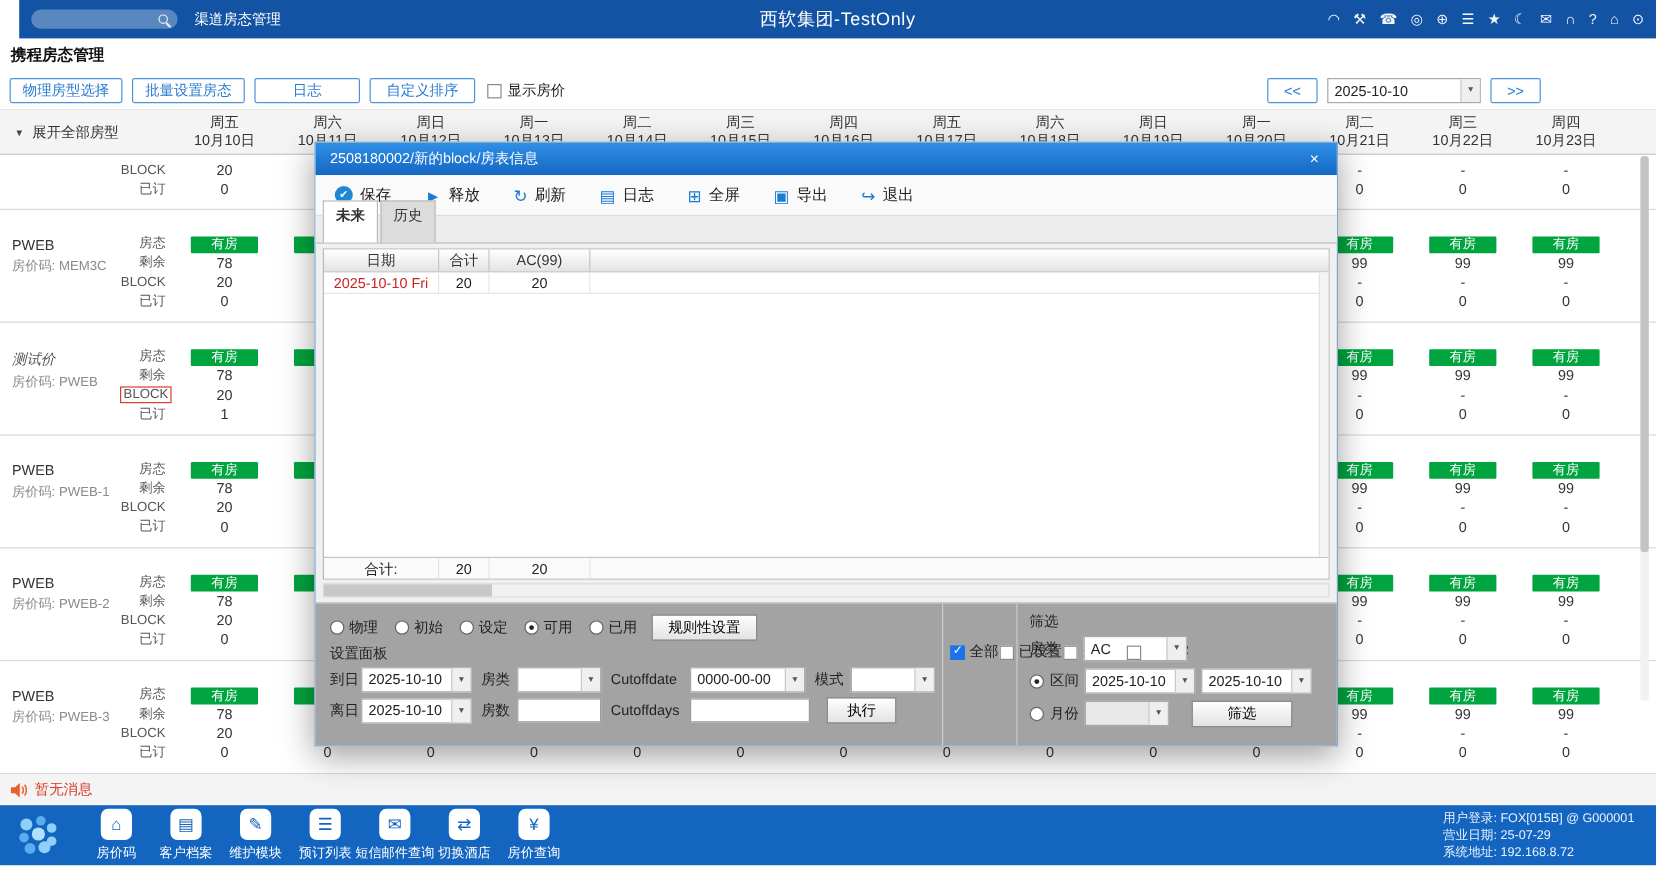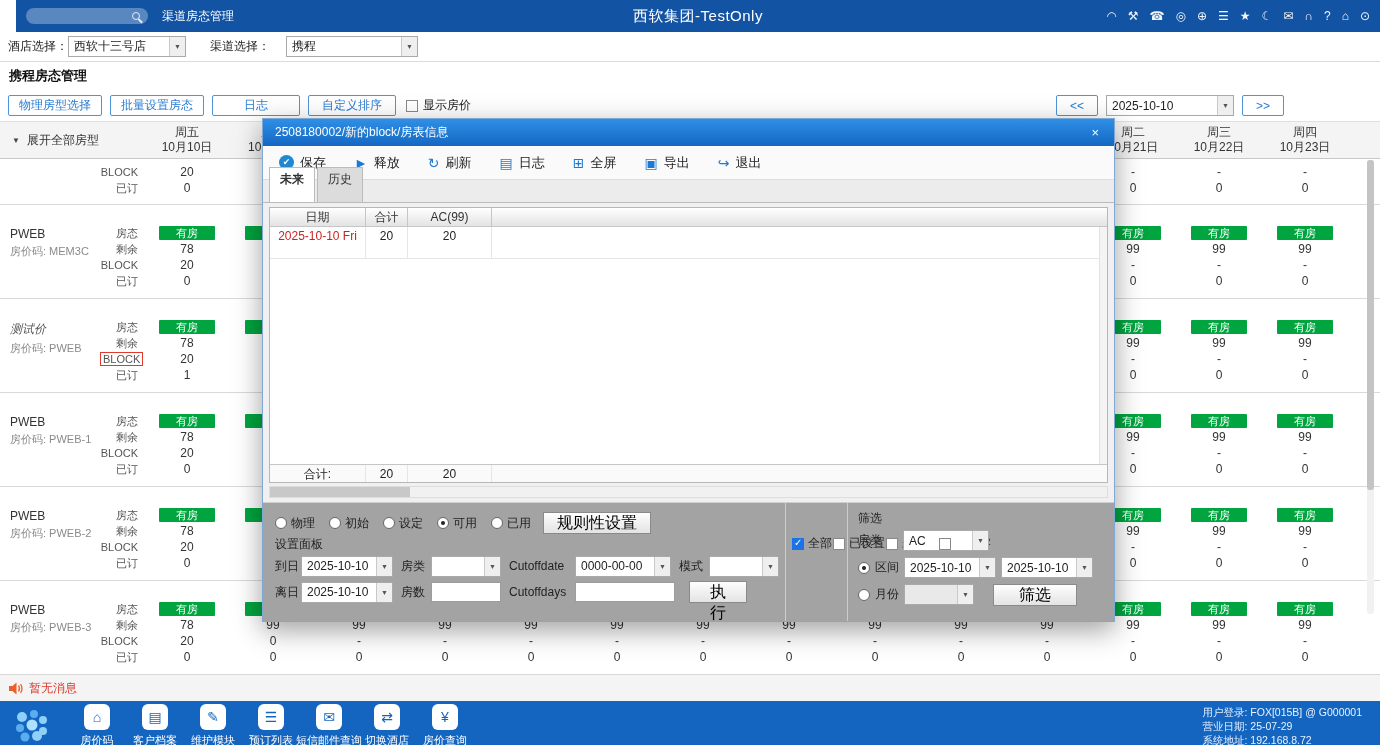--- a/index.html
+++ b/index.html
@@ -81,35 +81,35 @@
   .tool-glyph { color:#1b7ad4; font-size:14px; line-height:1; }
   .tool-glyph.save { background:#1e88d2; color:#fff; width:15px; height:15px; border-radius:50%; font-size:9px; display:flex; align-items:center; justify-content:center; }
   .m-tabs { height:23px; background:#ececec; border-bottom:1px solid #bbb; display:flex; align-items:flex-end; padding-left:6px; gap:2px; flex:0 0 auto; }
   .m-tab { padding:3px 10px 14px; font-size:12px; border:1px solid #bbb; border-bottom:none; background:#dcdcdc; color:#333; }
   .m-tab.active { background:#fff; font-weight:bold; }
   .m-tablewrap { margin:4px 6px 0; background:#fff; border:1px solid #b7b7b7; height:276px; display:flex; flex-direction:column; position:relative; flex:0 0 auto; }
   .m-thead { display:flex; height:19px; background:linear-gradient(#ffffff,#e3e3e3); border-bottom:1px solid #c6c6c6; }
   .m-th { border-right:1px solid #c6c6c6; display:flex; align-items:center; justify-content:center; font-size:12px; color:#333; }
   .c-date { width:96px; } .c-total { width:42px; } .c-ac { width:84px; } .c-fill { flex:1; border-right:none !important; }
   .m-tbody { flex:1; }
-  .m-trow { display:flex; height:32px; border-bottom:1px solid #e6e6e6; }
+  .m-trow { display:flex; height:18px; border-bottom:1px solid #e6e6e6; }
   .m-td { border-right:1px solid #e6e6e6; text-align:center; font-size:12px; line-height:18px; }
   .m-td.date { color:#cc2222; }
   .m-tfoot { display:flex; height:18px; border-top:1px solid #c6c6c6; background:#fafafa; flex:0 0 auto; }
   .m-vscroll { position:absolute; right:0; top:19px; bottom:18px; width:8px; background:#f4f4f4; border-left:1px solid #e2e2e2; }
   .m-hscroll { height:12px; margin:3px 6px 0; background:#f1f1f1; border:1px solid #ddd; position:relative; flex:0 0 auto; }
   .m-hthumb { position:absolute; left:0; top:0; bottom:0; width:140px; background:#c8c8c8; }
   .m-settings { flex:1; border-top:1px solid #cfcfcf; margin-top:4px; display:flex; background:#a3a3a3; }
   .m-set-left { flex:1; padding:8px 6px 0 12px; }
   .radio-row { display:flex; align-items:center; height:24px; }
   .radio-items { display:flex; align-items:center; gap:14px; }
   .rd-wrap { display:flex; align-items:center; gap:4px; font-size:12px; }
   .rd { width:12px; height:12px; border:1px solid #666; border-radius:50%; background:#fff; position:relative; display:inline-block; }
   .rd.on::after { content:""; position:absolute; left:3px; top:3px; width:4px; height:4px; border-radius:50%; background:#222; }
-  .gbtn { border:1px solid #8a8a8a; background:linear-gradient(#fefefe,#e3e3e3); height:22px; padding:0 13px; font-size:16px; font-family:inherit; }
+  .gbtn { border:1px solid #8a8a8a; background:linear-gradient(#fefefe,#e3e3e3); height:22px; padding:0 13px; font-size:12px; font-family:inherit; }
   .rule-btn { margin-left:12px; }
   .panel-label { font-size:12px; color:#222; height:18px; line-height:18px; }
   .form-row { display:flex; align-items:center; height:26px; }
   .flbl { font-size:12px; white-space:nowrap; }
   .w26 { width:26px; } .w30 { width:30px; } .w64 { width:66px; }
   .ml8 { margin-left:8px; } .ml14 { margin-left:14px; }
   .inp { border:1px solid #9c9c9c; height:20px; background:#fff; font-size:12px; padding:0 4px; font-family:inherit; }
   .m-set-right { width:330px; display:flex; }
   .chk-col { width:62px; border-left:1px solid #ccc; padding:32px 2px 0 6px; display:flex; flex-direction:row; gap:1px; }
   .cb-row { display:flex; align-items:center; gap:4px; font-size:12px; height:17px; white-space:nowrap; }
@@ -139,32 +139,20 @@
         <span class="tb-ic">★</span>
         <span class="tb-ic">☾</span>
         <span class="tb-ic">✉</span>
         <span class="tb-ic">∩</span>
         <span class="tb-ic">?</span>
         <span class="tb-ic">⌂</span>
         <span class="tb-ic">⊙</span>
       </div>
   </header>
 
-  <div class="selectbar">
-    <span class="lbl">酒店选择：</span>
-    <span class="sel" style="width:118px">
-      <span class="sel-val">西软十三号店</span>
-      <span class="sel-btn">▼</span>
-    </span>
-    <span class="lbl" style="margin-left:24px">渠道选择：</span>
-    <span class="sel" style="width:132px; margin-left:16px">
-      <span class="sel-val">携程</span>
-      <span class="sel-btn">▼</span>
-    </span>
-  </div>
 
   <div class="pagetitle">携程房态管理</div>
 
   <div class="toolrow">
     <div class="tool-buttons">
         <button class="obtn">物理房型选择</button>
         <button class="obtn">批量设置房态</button>
         <button class="obtn">日志</button>
         <button class="obtn">自定义排序</button>
       </div>

